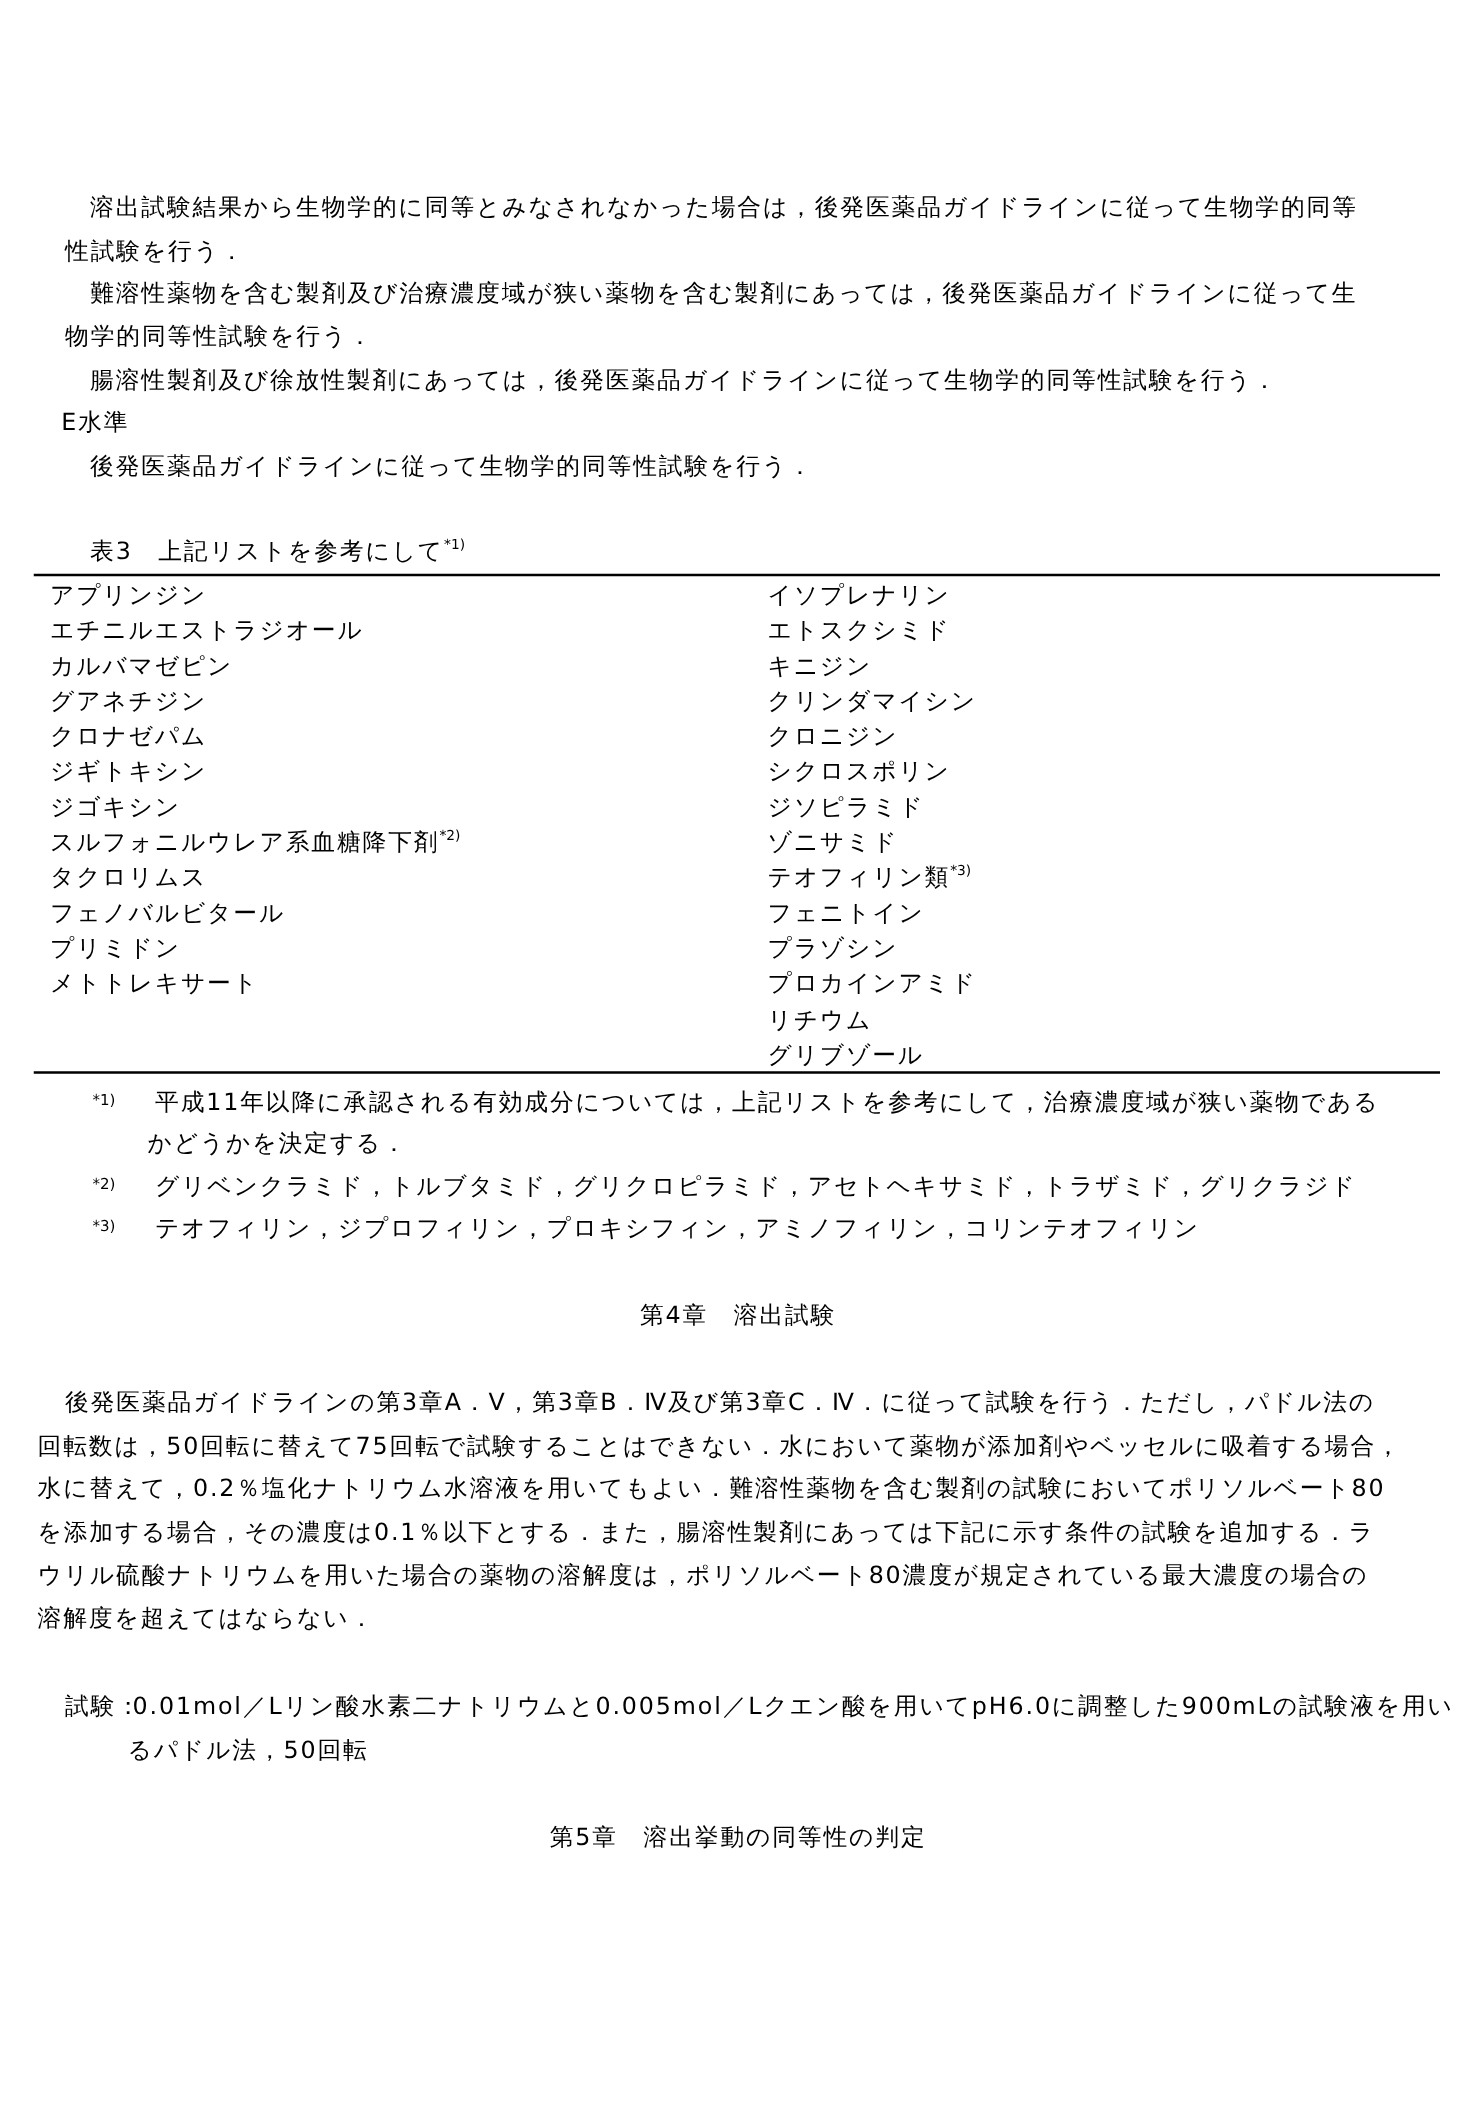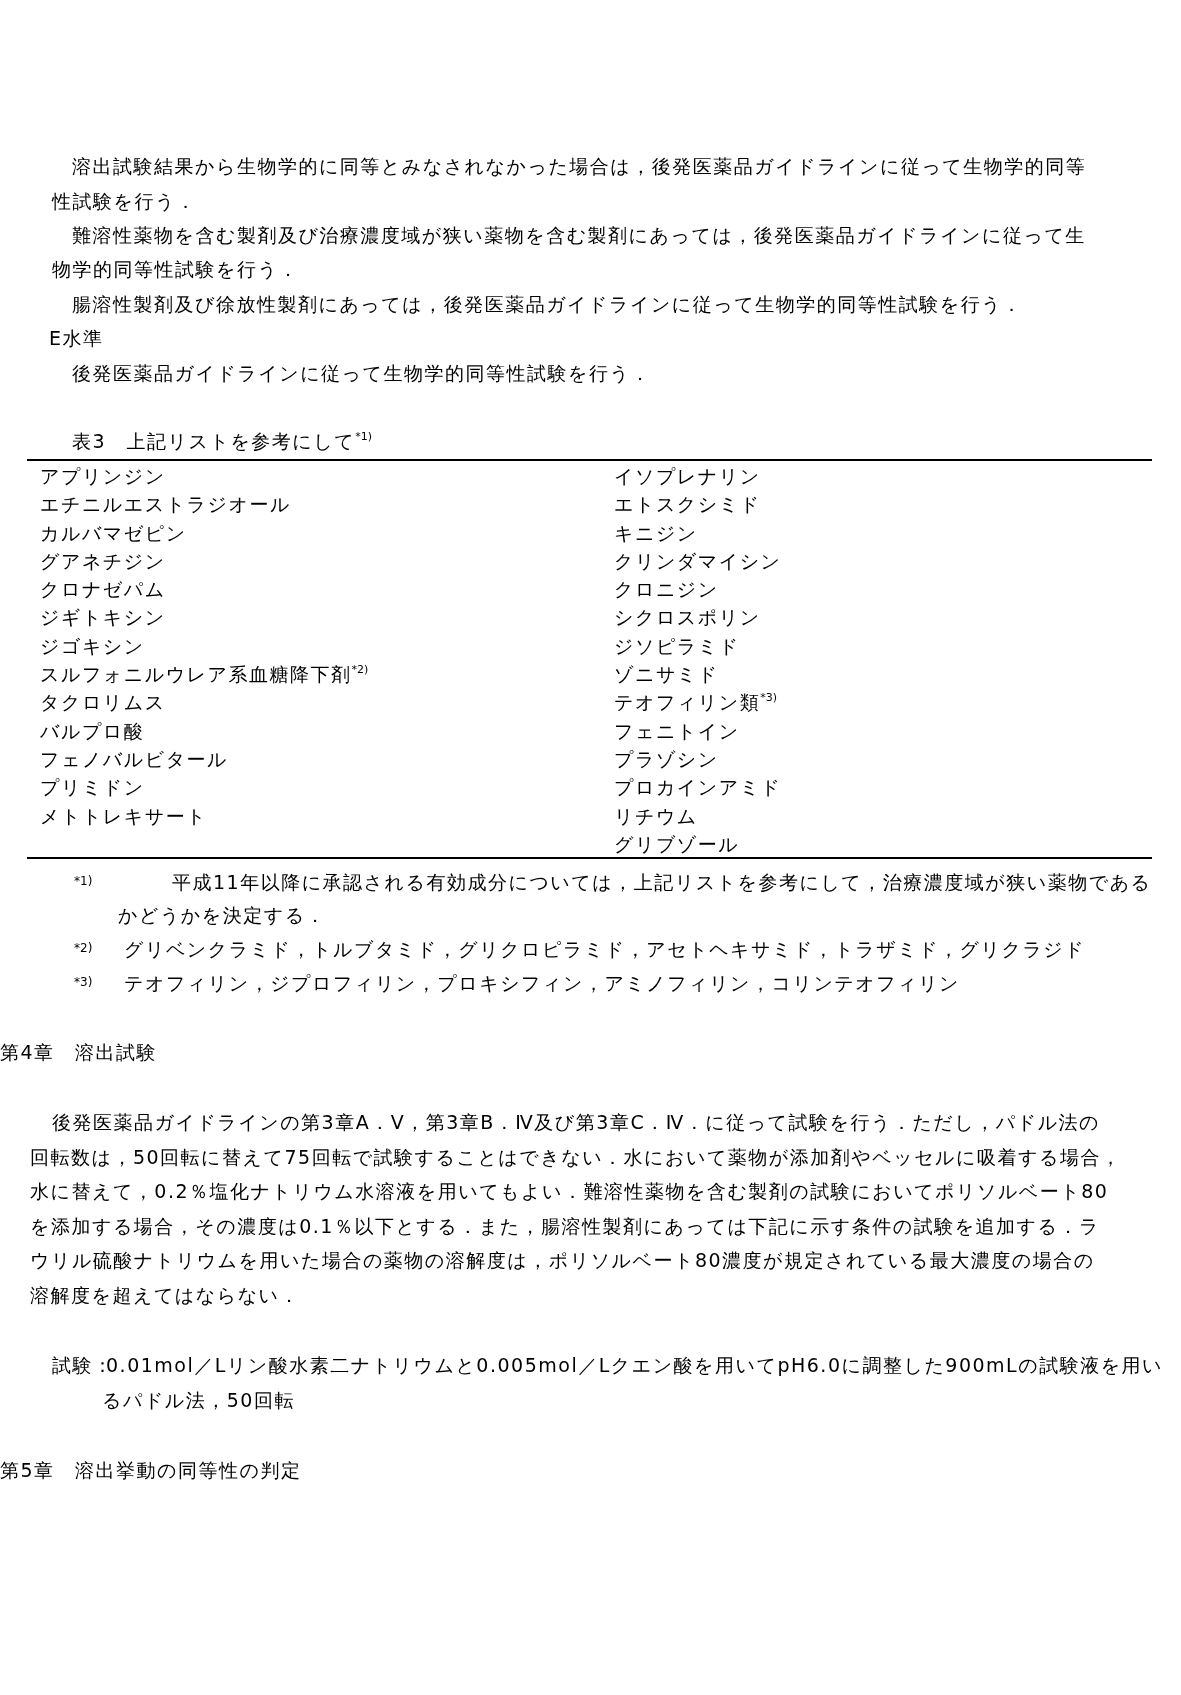--- a/index.html
+++ b/index.html
@@ -44,21 +44,21 @@
     letter-spacing: 0;
   }
   .fn-mark {
     font-size: 12px;
     letter-spacing: 0;
   }
   .heading-center {
     position: absolute;
     left: 0;
     width: 1181px;
-    text-align: left;
+    text-align: center;
     white-space: nowrap;
   }
 </style>
 </head>
 <body>
 
 <div class="abs line" style="left:72px; top:154px;">溶出試験結果から生物学的に同等とみなされなかった場合は，後発医薬品ガイドラインに従って生物学的同等</div>
 <div class="abs line" style="left:52px; top:189px;">性試験を行う．</div>
 <div class="abs line" style="left:72px; top:223px;text-align:right;">難溶性薬物を含む製剤及び治療濃度域が狭い薬物を含む製剤にあっては，後発医薬品ガイドラインに従って生</div>
 <div class="abs line" style="left:52px; top:257px;">物学的同等性試験を行う．</div>
@@ -75,21 +75,20 @@
 <div class="col-left">
   <div class="cell"><span>アプリンジン</span><sup></sup></div>
   <div class="cell"><span>エチニルエストラジオール</span><sup></sup></div>
   <div class="cell"><span>カルバマゼピン</span><sup></sup></div>
   <div class="cell"><span>グアネチジン</span><sup></sup></div>
   <div class="cell"><span>クロナゼパム</span><sup></sup></div>
   <div class="cell"><span>ジギトキシン</span><sup></sup></div>
   <div class="cell"><span>ジゴキシン</span><sup></sup></div>
   <div class="cell"><span>スルフォニルウレア系血糖降下剤</span><sup>*2)</sup></div>
   <div class="cell"><span>タクロリムス</span><sup></sup></div>
-  <div class="cell"><span>バルプロ酸</span><sup></sup></div>
   <div class="cell"><span>フェノバルビタール</span><sup></sup></div>
   <div class="cell"><span>プリミドン</span><sup></sup></div>
   <div class="cell"><span>メトトレキサート</span><sup></sup></div>
 </div>
 
 <div class="col-right">
   <div class="cell"><span>イソプレナリン</span><sup></sup></div>
   <div class="cell"><span>エトスクシミド</span><sup></sup></div>
   <div class="cell"><span>キニジン</span><sup></sup></div>
   <div class="cell"><span>クリンダマイシン</span><sup></sup></div>
@@ -101,21 +100,21 @@
   <div class="cell"><span>フェニトイン</span><sup></sup></div>
   <div class="cell"><span>プラゾシン</span><sup></sup></div>
   <div class="cell"><span>プロカインアミド</span><sup></sup></div>
   <div class="cell"><span>リチウム</span><sup></sup></div>
   <div class="cell"><span>グリブゾール</span><sup></sup></div>
 </div>
 
 <div class="hr" style="top:857px;"></div>
 
 <div class="abs line" style="left:74px; top:866px;"><span class="fn-mark">*1)</span></div>
-<div class="abs line" style="left:124px; top:870px;margin-left:48px;">平成11年以降に承認される有効成分については，上記リストを参考にして，治療濃度域が狭い薬物である</div>
+<div class="abs line" style="left:124px; top:870px;">平成11年以降に承認される有効成分については，上記リストを参考にして，治療濃度域が狭い薬物である</div>
 <div class="abs line" style="left:118px; top:903px;">かどうかを決定する．</div>
 
 <div class="abs line" style="left:74px; top:933px;"><span class="fn-mark">*2)</span></div>
 <div class="abs line" style="left:124px; top:937px;">グリベンクラミド，トルブタミド，グリクロピラミド，アセトヘキサミド，トラザミド，グリクラジド</div>
 
 <div class="abs line" style="left:74px; top:967px;"><span class="fn-mark">*3)</span></div>
 <div class="abs line" style="left:124px; top:971px;">テオフィリン，ジプロフィリン，プロキシフィン，アミノフィリン，コリンテオフィリン</div>
 
 <div class="heading-center line" style="top:1040px;">第4章　溶出試験</div>
 

